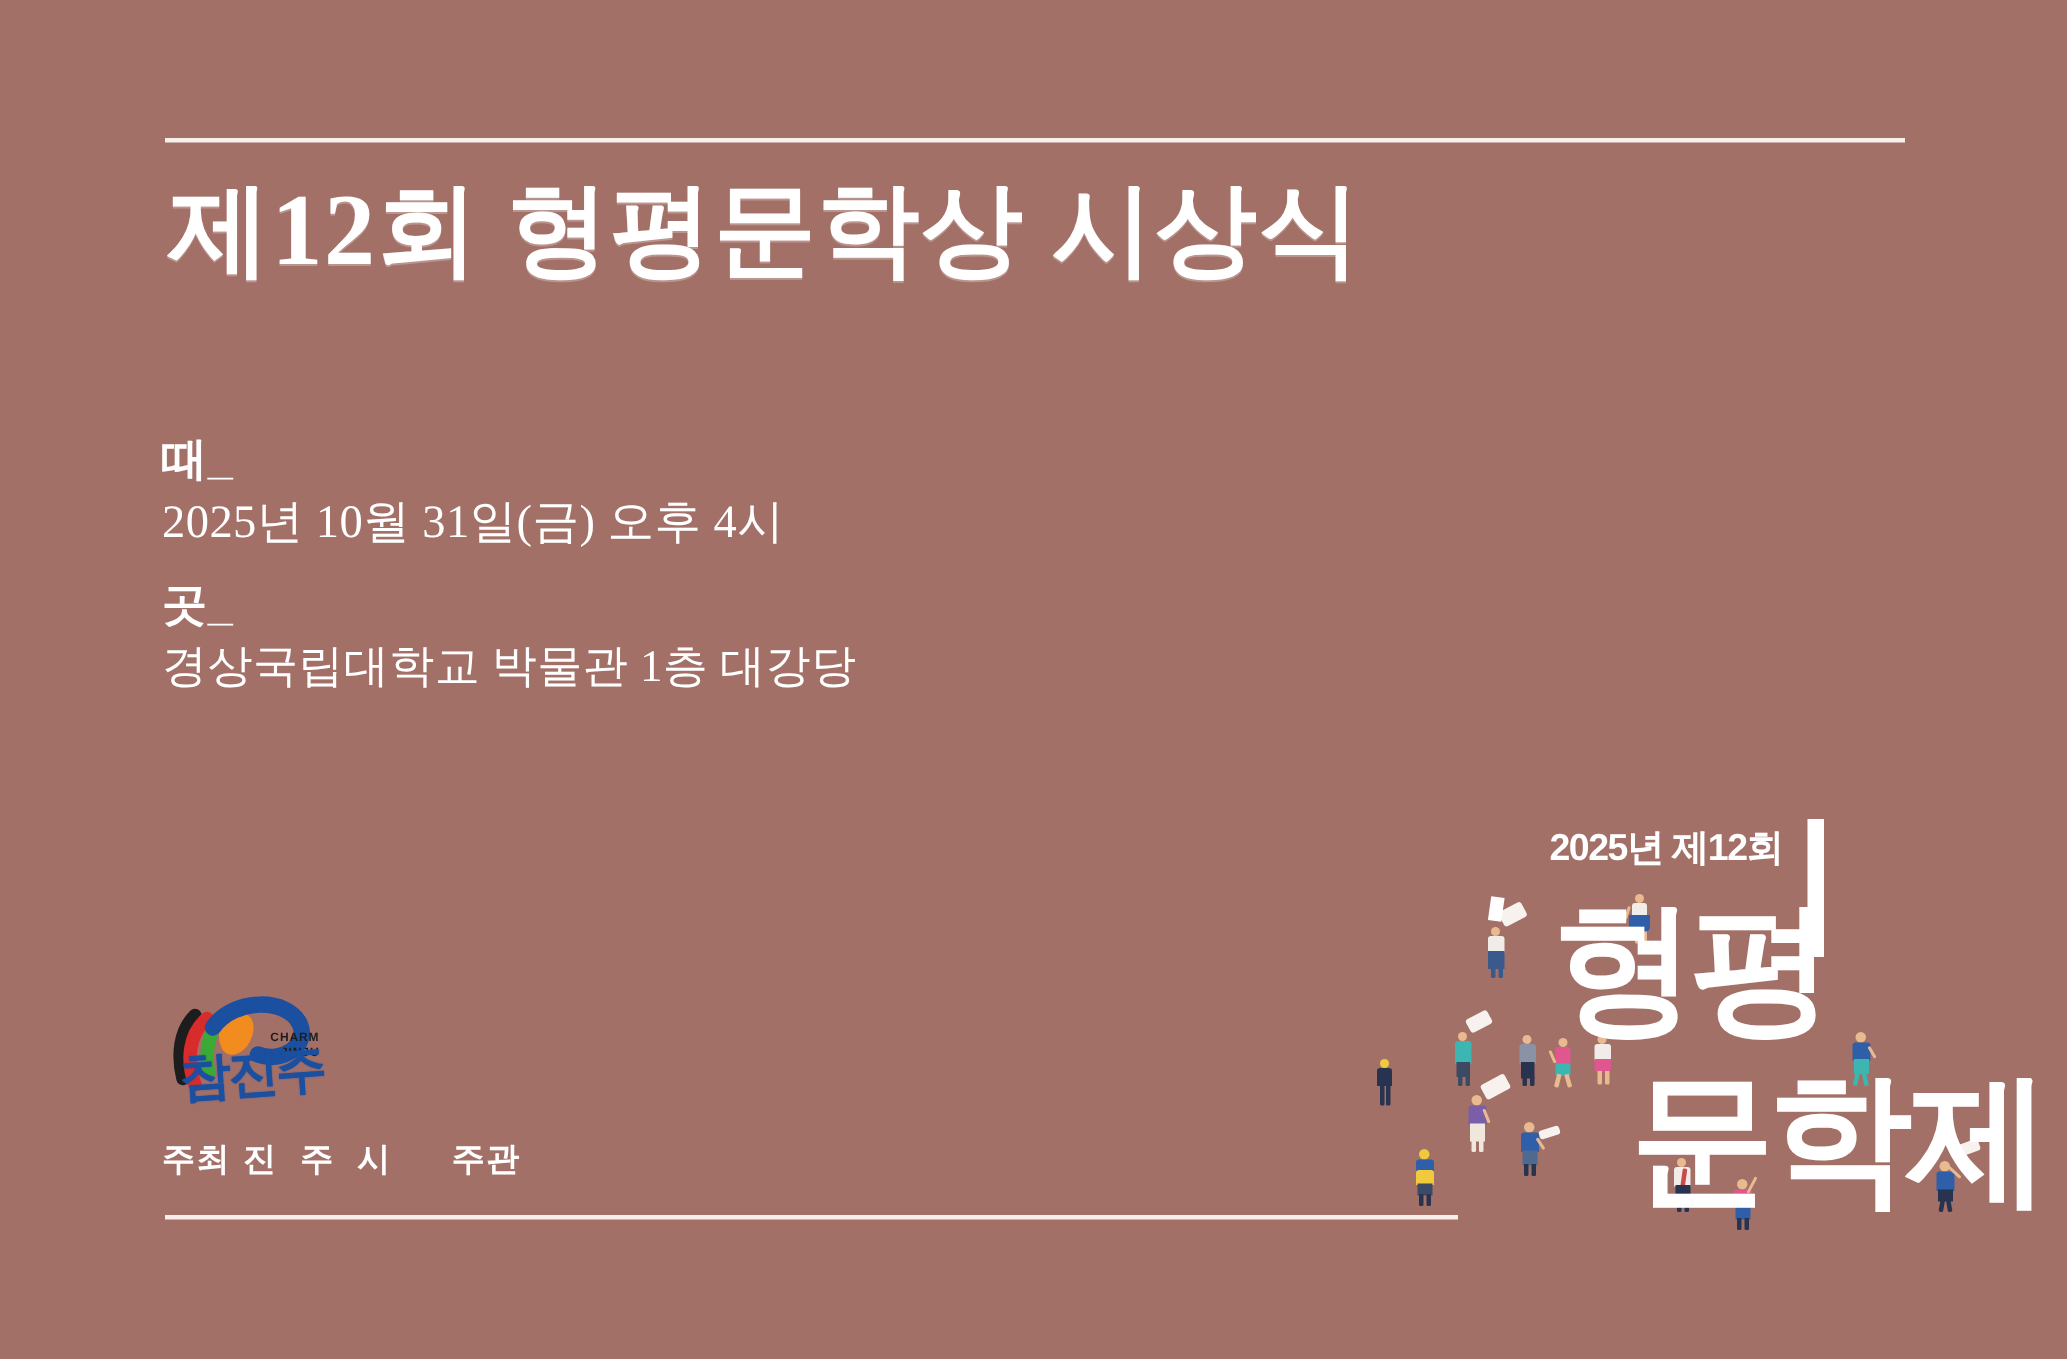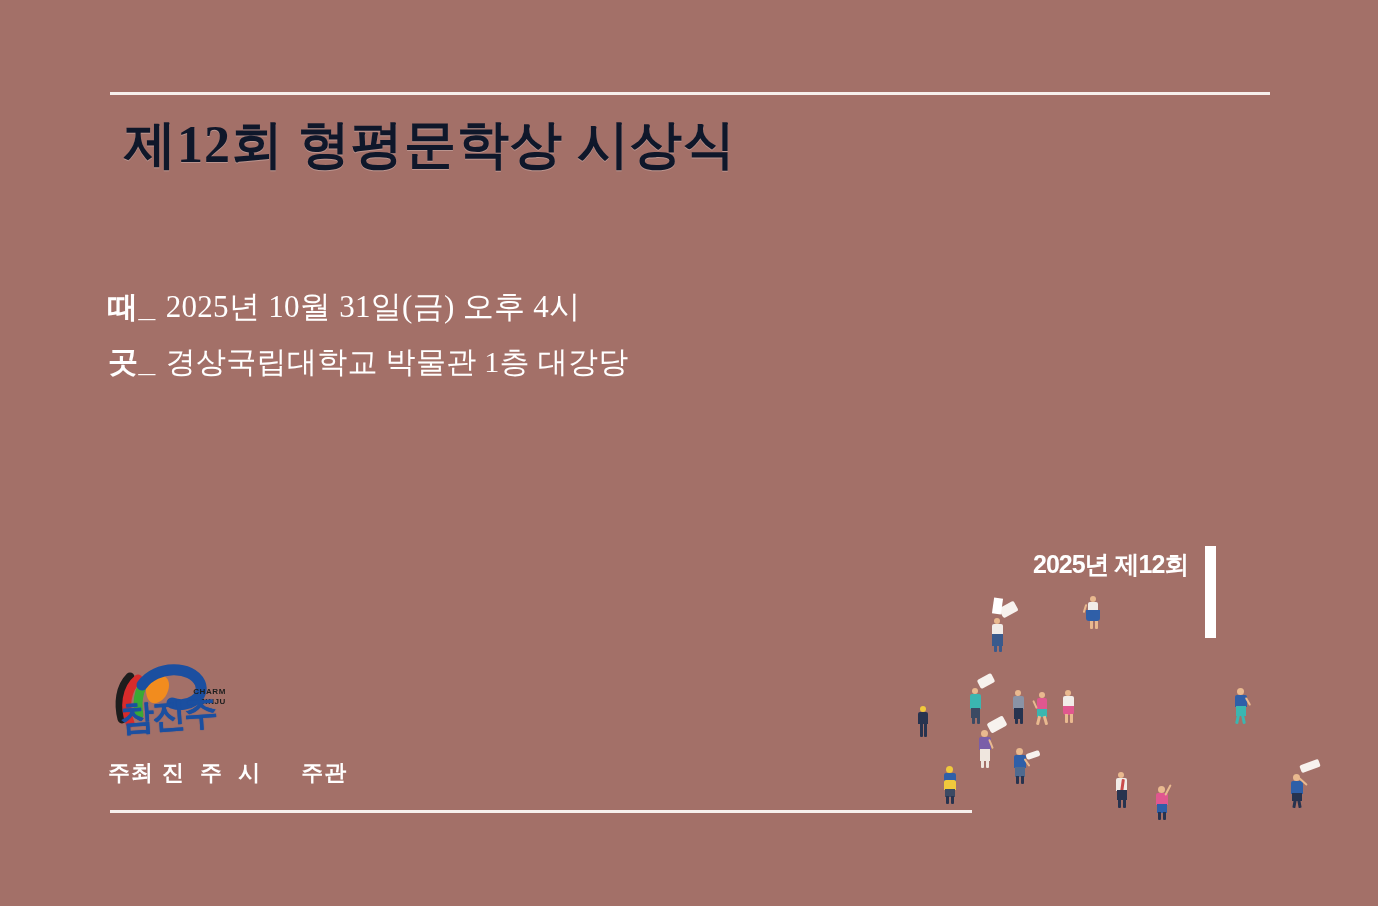--- a/index.html
+++ b/index.html
@@ -29,44 +29,45 @@
     position: absolute;
     background: #f6efec;
     height: 3px;
   }
   .rule-top    { left: 110px; top: 92px;  width: 1160px; }
   .rule-bottom { left: 110px; top: 810px; width: 862px;  }
 
   
   #headline {
     position: absolute;
-    left: 124px;
+    left: 112px;
     top: 118px;
     font-family: "Liberation Serif", "DejaVu Serif", serif;
-    font-size: 52px;
+    font-size: 68px;
     line-height: 1.04;
     font-weight: 700;
-    color: #0f172a;
+    color: #ffffff;
     letter-spacing: 1px;
     white-space: nowrap;
     text-shadow: 0 1px 0 rgba(255,255,255,.25);
   }
 
   
   #details {
     position: absolute;
     left: 108px;
     top: 286px;
     color: #ffffff;
   }
   .detail-row {
     display: flex;
     align-items: baseline;
     white-space: nowrap;
     margin-bottom: 14px;
+    flex-direction: column;
   }
   .detail-label {
     font-family: "Liberation Sans", "DejaVu Sans", sans-serif;
     font-weight: 700;
     font-size: 30px;
     letter-spacing: .5px;
     margin-right: 10px;
   }
   .detail-value {
     font-family: "Liberation Serif", "DejaVu Serif", serif;
@@ -96,21 +97,21 @@
   
   #city-emblem {
     position: absolute;
     left: 108px;
     top: 655px;
     width: 124px;
     height: 86px;
   }
   #city-emblem .em-en {
     position: absolute;
-    right: 6px;
+    right: 19px;
     top: 32px;
     font-size: 8px;
     font-weight: 700;
     color: #1d1d1d;
     line-height: 1.25;
     text-align: right;
     letter-spacing: .6px;
   }
   #city-emblem .em-ko {
     position: absolute;
@@ -365,15 +366,17 @@
       <span class="leg" style="left:11px; top:30px; height:8px; background:#27334f;"></span>
       <span class="arm" style="left:15px; top:2px; height:12px; background:#e9b98f; transform:rotate(28deg);"></span>
     </div>
 
   </div>
 
   <div id="festival-logo">
     <div id="festival-year">2025년 제12회</div>
     <div id="logo-stem"></div>
     <div id="logo-tick"></div>
+    <div class="logo-line" id="logo-line-1">형평</div>
+    <div class="logo-line" id="logo-line-2">문학제</div>
   </div>
 
 </div>
 
 </body></html>

